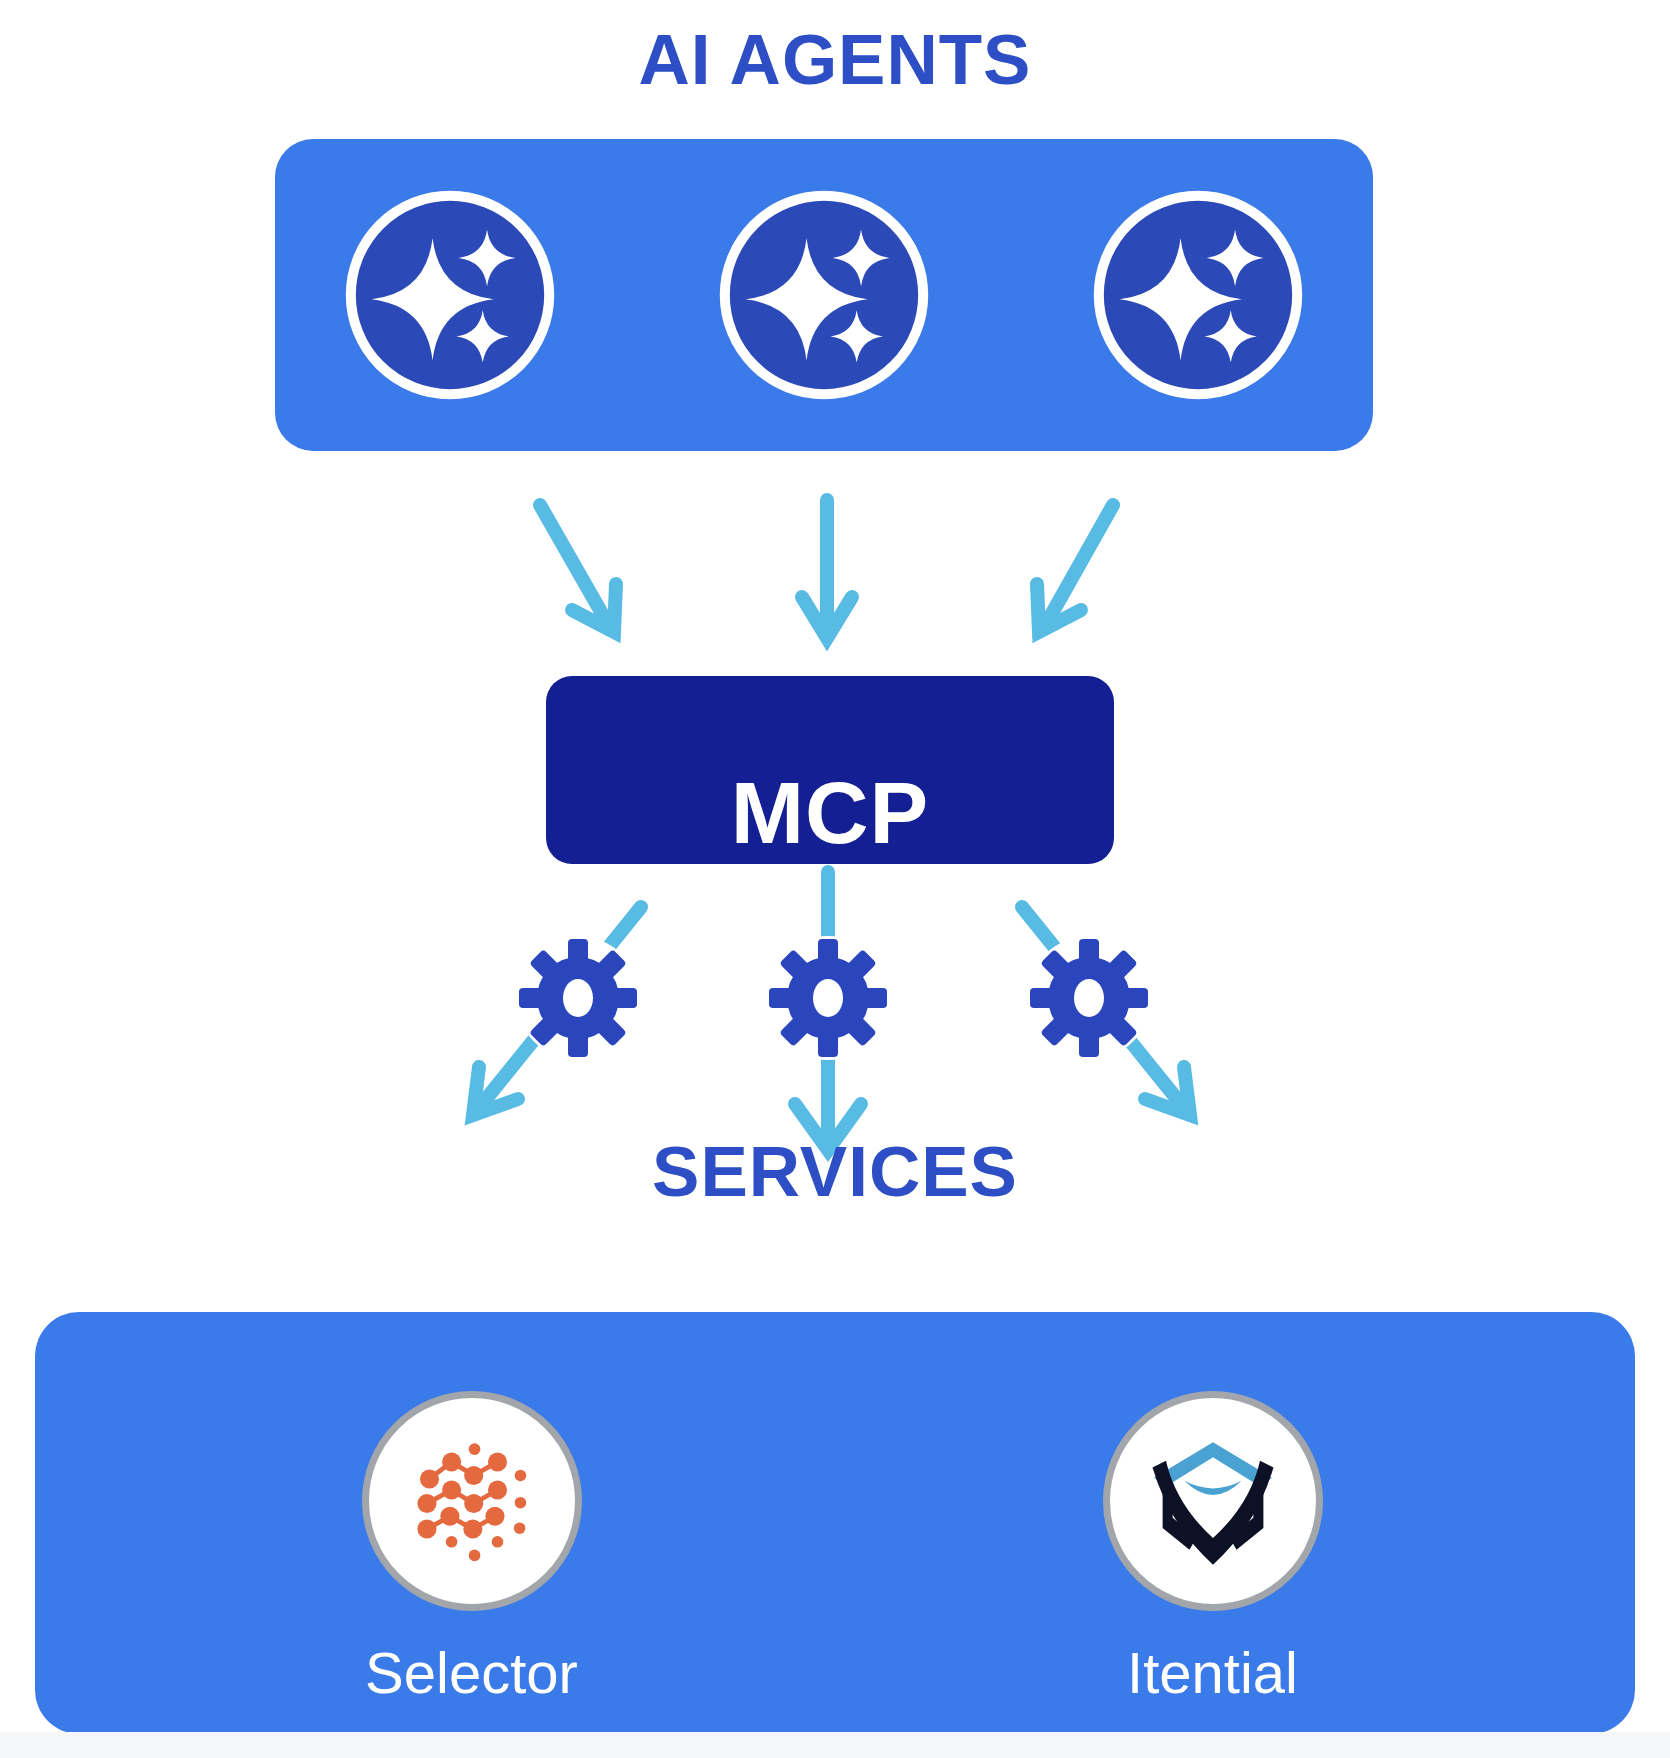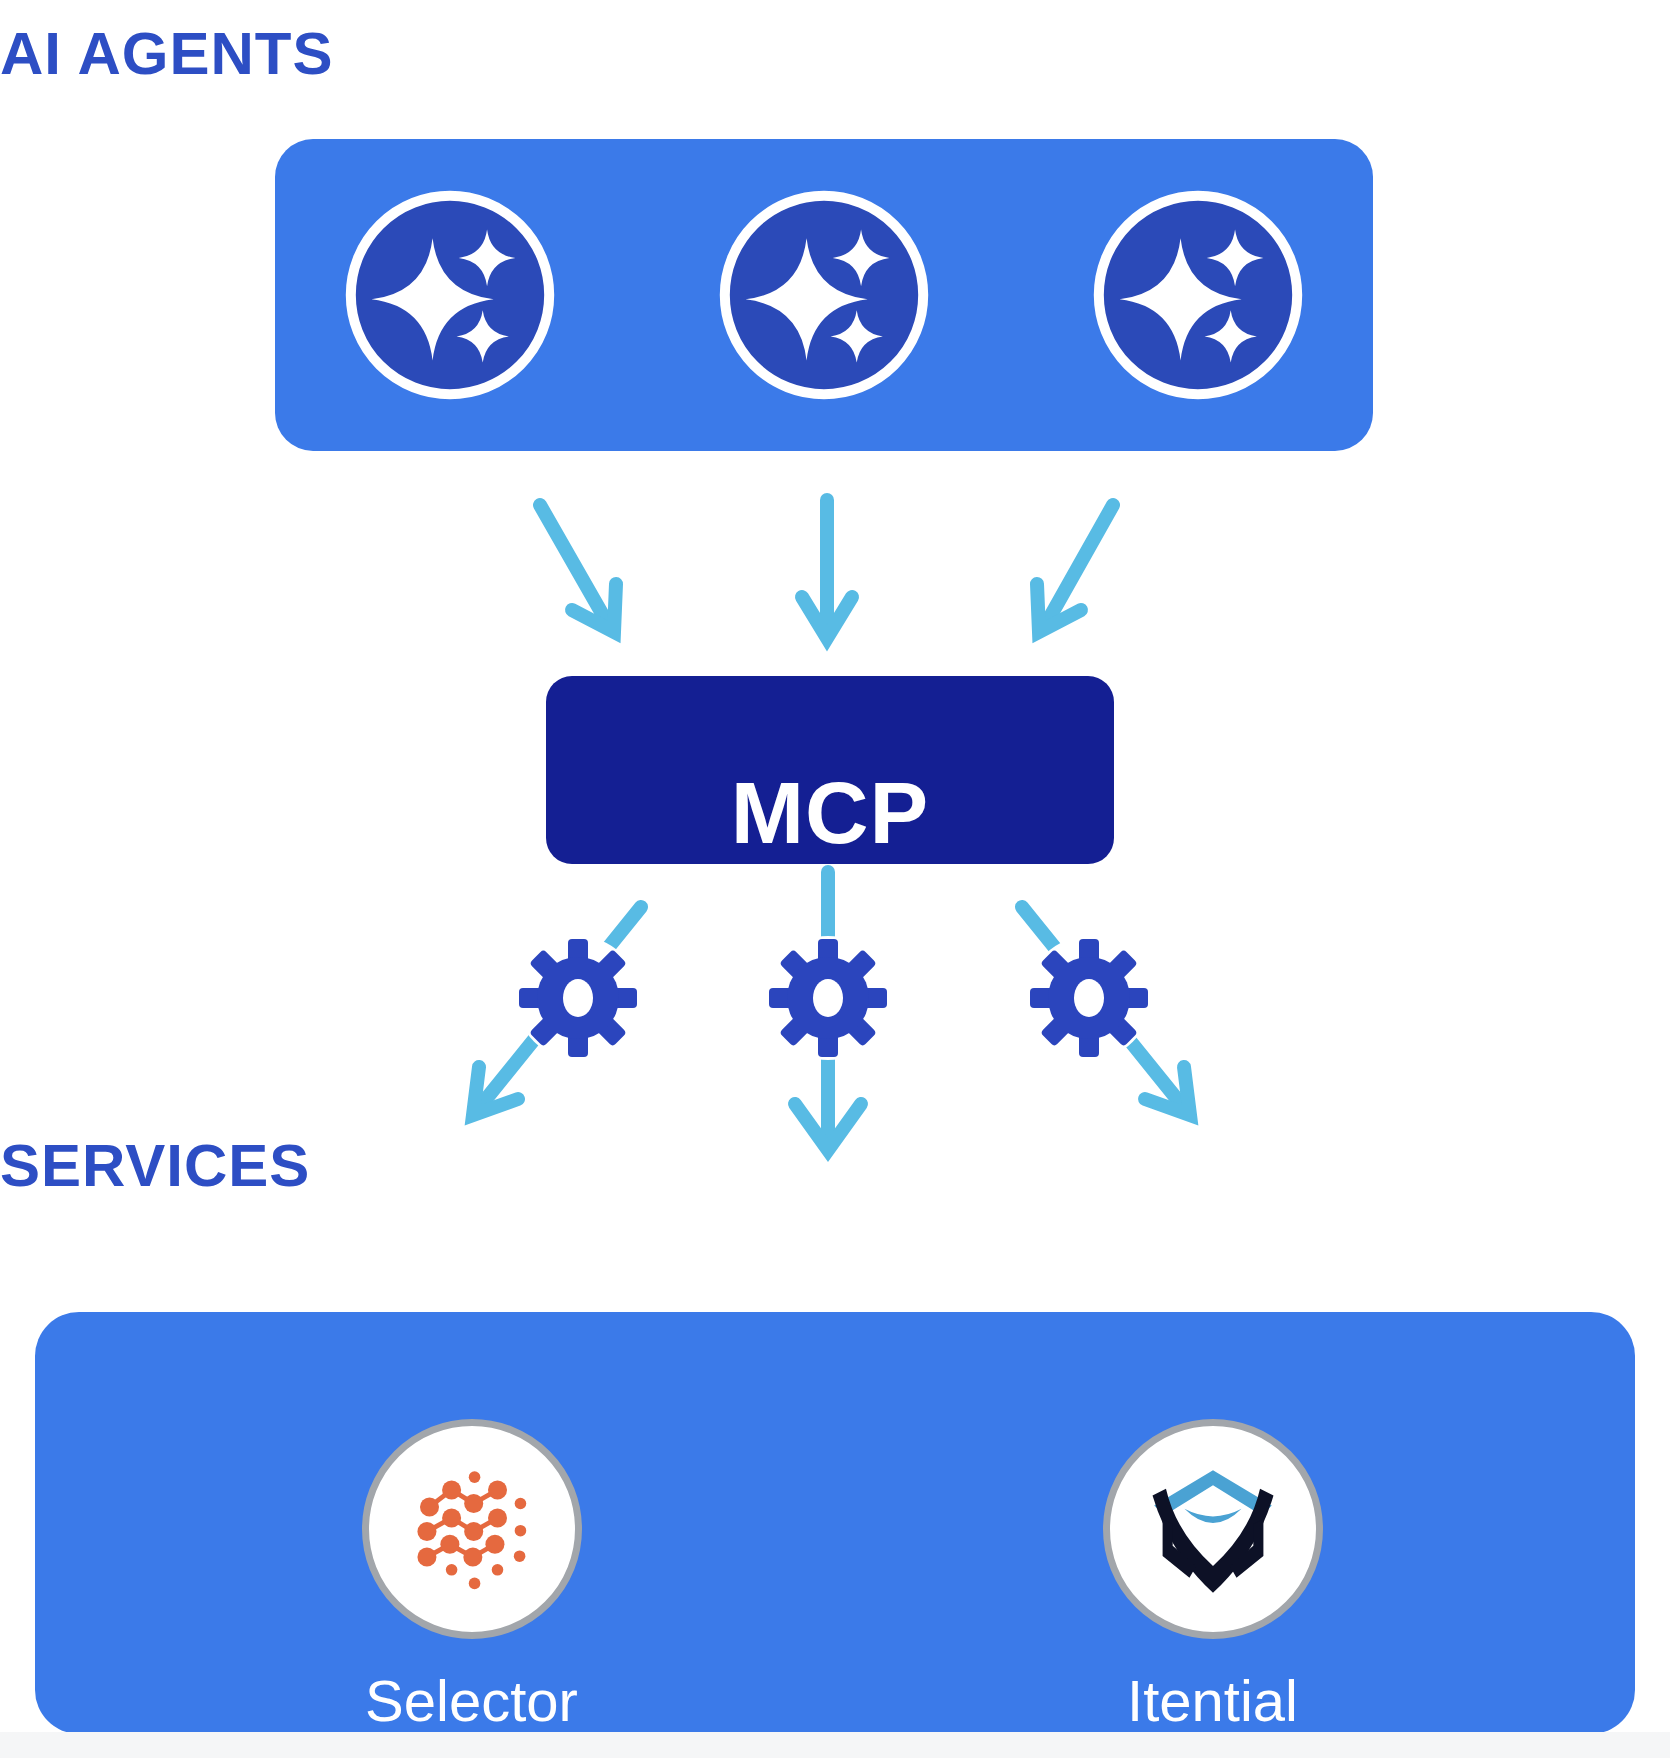--- a/index.html
+++ b/index.html
@@ -2,22 +2,22 @@
 <html style="--page-bg: #ffffff; --panel-blue: #3b7ae9; --agent-circle-blue: #2b4ab8; --title-blue: #2d4ec4; --mcp-navy: #141f93; --gear-blue: #2b45bd; --arrow-blue: #58bbe4; --selector-orange: #e5693f; --itential-light-blue: #4aa2d3; --itential-dark: #0d1126; --circle-ring-gray: #a2a6ab; --footer-strip: #f5f6f7;"><head>
 <meta charset="utf-8">
 <style>
   html,body { margin:0; padding:0; background:#ffffff; }
   .canvas {
     position:relative; width:1670px; height:1758px; overflow:hidden;
     background:var(--page-bg,#fff);
     font-family:"Liberation Sans", sans-serif;
   }
   .title {
-    position:absolute; left:0; width:100%; 
-    font-weight:bold; font-size:60px; letter-spacing:1px;
+    position:absolute; left:0; width:100%; text-align:center;
+    font-weight:bold; font-size:71px; letter-spacing:1px;
     color:var(--title-blue); line-height:1;
   }
   .title-top { top:24px; }
   .title-services { top:1136px; }
 
   .agents-panel {
     position:absolute; left:275px; top:139px; width:1098px; height:312px;
     background:var(--panel-blue); border-radius:38px;
     display:flex; align-items:center; justify-content:space-between;
     padding:0 66px; box-sizing:border-box;
@@ -37,21 +37,21 @@
   .mcp-box {
     position:absolute; left:546px; top:676px; width:568px; height:188px;
     background:var(--mcp-navy); border-radius:26px;
     display:flex; align-items:flex-end; justify-content:center;
   }
   .mcp-label { color:#ffffff; font-weight:bold; font-size:88px; letter-spacing:1px; }
 
   .services-panel {
     position:absolute; left:35px; top:1312px; width:1600px; height:422px;
     background:var(--panel-blue); border-radius:44px;
-    display:flex; align-items:flex-end; justify-content:space-between;
+    display:flex; align-items:center; justify-content:space-between;
     padding:50px 60px 0 74px; box-sizing:border-box;gap:16px;
   }
   .service-item { flex:1; display:flex; flex-direction:column; align-items:center; }
   .service-circle {
     width:220px; height:220px; border-radius:50%;
     background:#ffffff; border:7px solid var(--circle-ring-gray);
     box-sizing:border-box; display:flex; align-items:center; justify-content:center;
   }
   .service-circle svg { display:block; }
   .svg-selector { width:170px; height:170px; }

